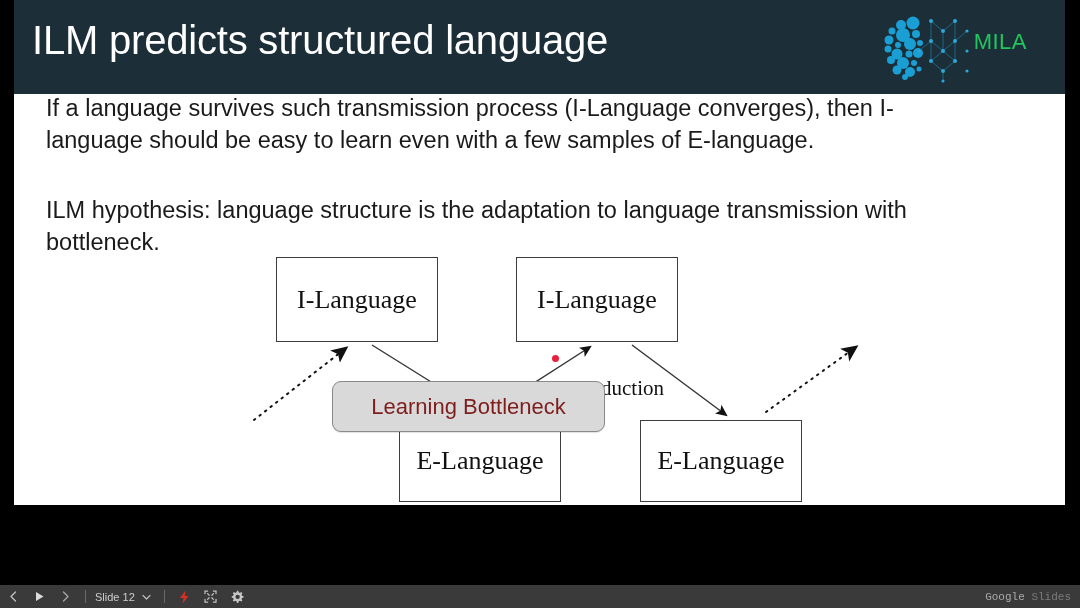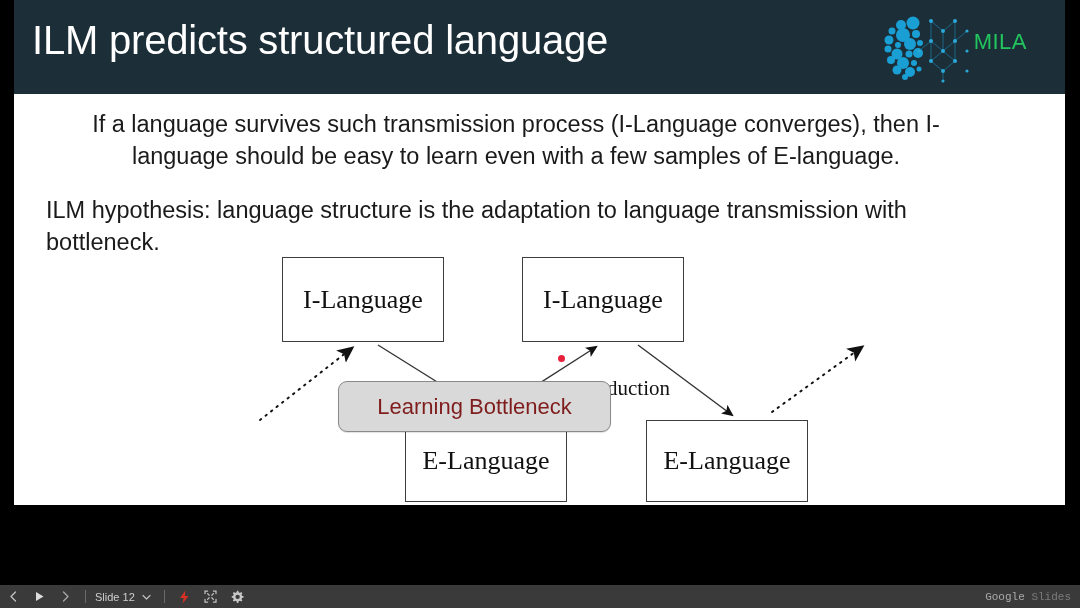--- a/index.html
+++ b/index.html
@@ -47,25 +47,25 @@
   
   .body-para {
     position: absolute;
     left: 32px;
     width: 940px;
     font-size: 23.5px;
     line-height: 32px;
     color: #1a1a1a;
     font-family: "Liberation Sans", sans-serif;
   }
-  #para1 { top: 108px; text-align: center; }
+  #para1 { top: 92px; }
   #para2 { top: 194px; }
 
   
-  .diagram { position: absolute; left: 6px; top: 0; width: 1051px; height: 585px; }
+  .diagram { position: absolute; left: 0; top: 0; width: 1051px; height: 585px; }
   .diagram svg { position: absolute; left: 0; top: 0; }
 
   .node-box {
     position: absolute;
     border: 1.4px solid #3d3d3d;
     background: #ffffff;
     display: flex; align-items: center; justify-content: center;
     font-family: "Liberation Serif", serif;
     font-size: 26px;
     color: #111111;

